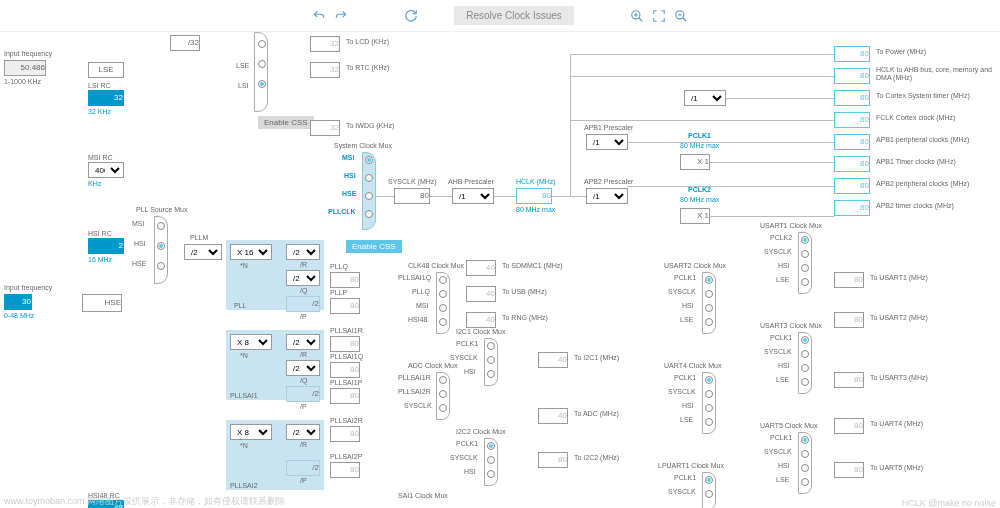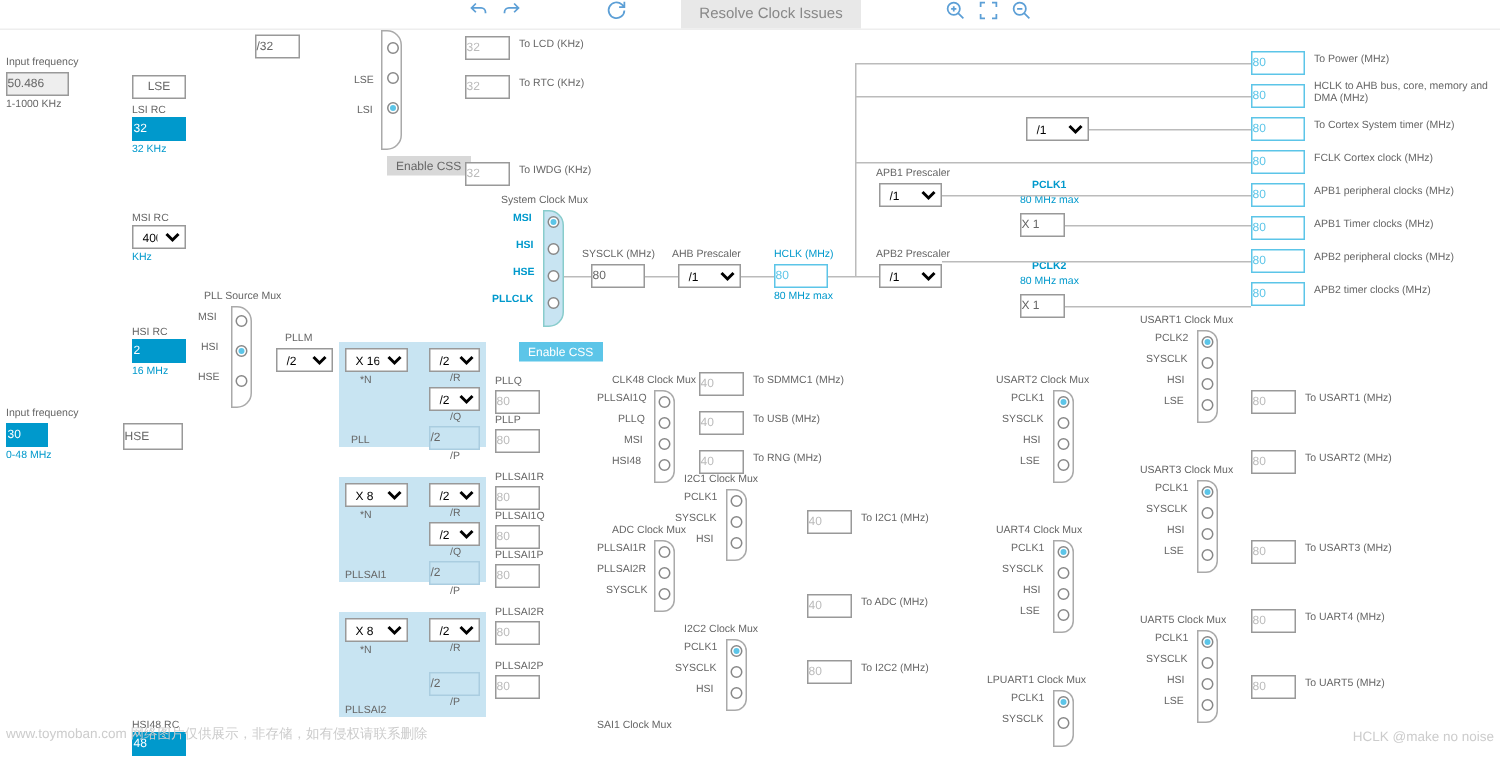--- a/index.html
+++ b/index.html
@@ -1,21 +1,21 @@
 <!DOCTYPE html>
 <html><head>
 <meta charset="utf-8">
 <style>
 * { box-sizing: border-box; margin: 0; padding: 0; }
 body { width: 1000px; height: 508px; font-family: Arial, sans-serif; font-size: 8px; color: #666; background: #fff; position: relative; overflow: hidden; }
-.toolbar { height: 20px; background: #fff; border-bottom: 1px solid #eee; display: flex; align-items: flex-start; justify-content: center; gap: 8px; }
+.toolbar { height: 32px; background: #fff; border-bottom: 1px solid #eee; display: flex; align-items: center; justify-content: center; gap: 8px; }
 .tb-icon { width: 14px; height: 14px; color: #5c9fd6; cursor: pointer; }
 .resolve-btn { padding: 4px 12px; background: #e8e8e8; color: #888; font-size: 10px; border: none; cursor: pointer; }
 .canvas { position: relative; width: 1000px; height: 480px; background: #fff; }
-.box { position: absolute; border: 1px solid #999; background: #fff; text-align: left; font-size: 8px; line-height: 14px; height: 16px; }
+.box { position: absolute; border: 1px solid #999; background: #fff; text-align: right; font-size: 8px; line-height: 14px; height: 16px; }
 .box-blue { background: #0099cc; color: #fff; border-color: #0099cc; }
 .box-lblue { background: #c8e4f2; border-color: #aacde0; }
 .box-cyan { border: 1px solid #5cc5e8; color: #5cc5e8; }
 .sel { position: absolute; border: 1px solid #999; background: #fff; font-size: 8px; height: 16px; padding: 0 2px; }
 .lbl { position: absolute; font-size: 7px; color: #666; white-space: nowrap; }
 .lbl-blue { color: #0099cc; }
 .mux { position: absolute; width: 14px; background: #fff; border: 1px solid #aaa; }
 .mux-blue { background: #c8e4f2; border-color: #8cc; }
 .radio { position: absolute; width: 8px; height: 8px; border: 1px solid #888; border-radius: 50%; background: #fff; }
 .radio.on::after { content: ''; position: absolute; width: 4px; height: 4px; background: #5cc5e8; border-radius: 50%; top: 1px; left: 1px; }

